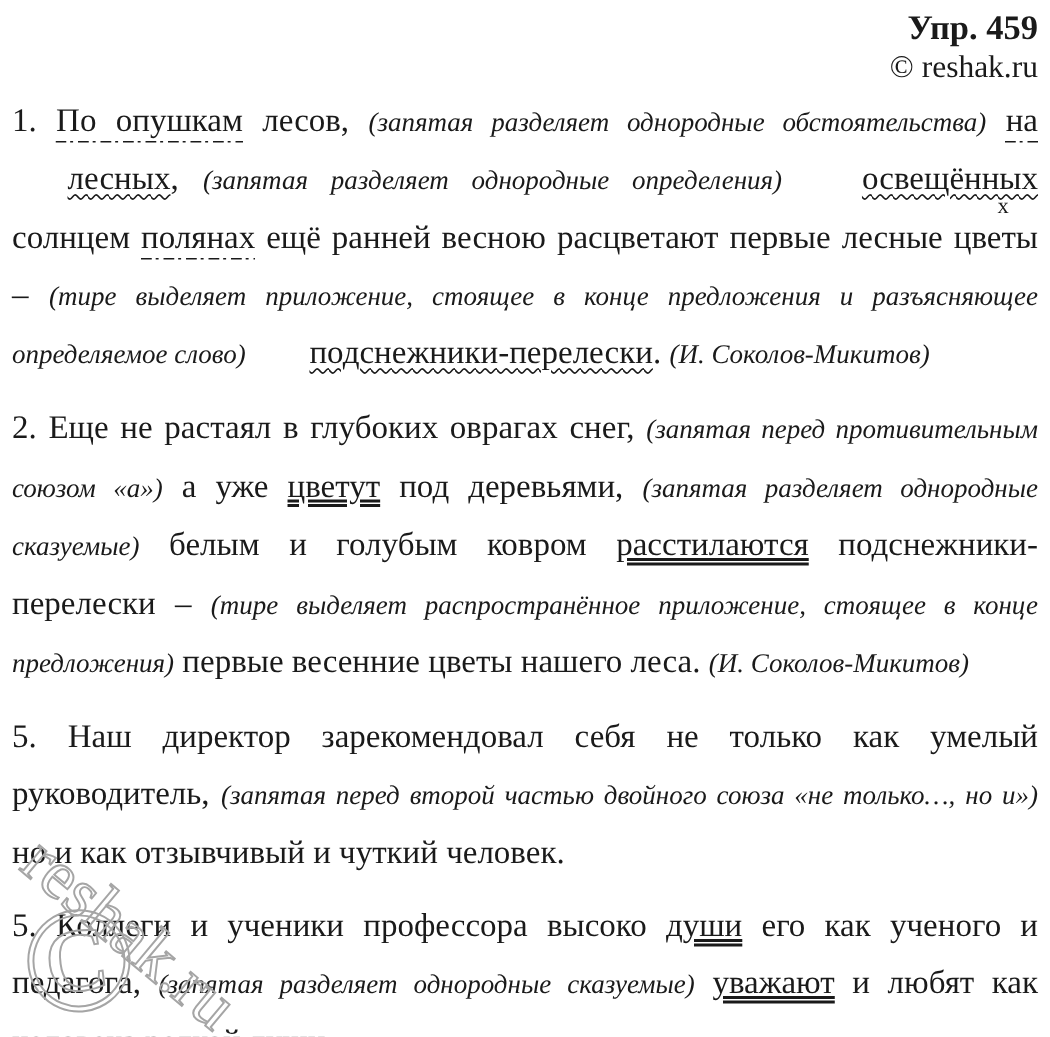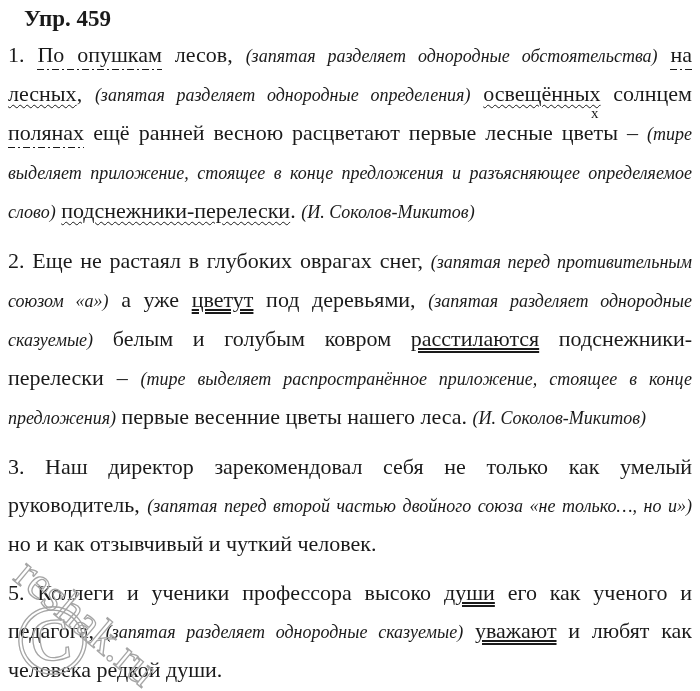--- a/index.html
+++ b/index.html
@@ -5,22 +5,23 @@
   html, body { margin: 0; padding: 0; }
   body {
     width: 700px; height: 691px;
     background: #ffffff;
     color: #1a1a1a;
     font-family: "Liberation Serif", serif;
     overflow: hidden;
     position: relative;
   }
   .header {
-    display: flex; justify-content: space-between; align-items: center;
+    display: flex; justify-content: space-between; align-items: flex-end;
     padding: 6px 8px 0 24px;
+    flex-direction: column;
   }
   .title { font-weight: bold; font-size: 23px; }
   .copyright { font-size: 21px; }
   .content { padding: 4px 8px 0 8px; }
   .para {
     font-size: 22px;
     line-height: 38px;
     text-align: justify;
     margin: 0 0 11px 0;
   }
@@ -35,20 +36,21 @@
     background-size: 15px 1.4px;
     background-position: 0 100%;
     padding-bottom: 3px;
   }
   
   .u-wv {
     text-decoration-line: underline;
     text-decoration-style: wavy;
     text-decoration-thickness: 1px;
     text-underline-offset: 3px;
+    margin-left: 37px;
   }
   
   .u-db {
     text-decoration-line: underline;
     text-decoration-style: double;
     text-underline-offset: 2px;
   }
   .x-host { position: relative; }
   .x-mark {
     position: absolute;
@@ -68,29 +70,30 @@
     font-family: "Liberation Serif", serif;
   }
   .wm-text { font-size: 46px; }
   .wm-c { font-size: 100px; }
 </style>
 </head>
 <body>
 
 <div class="header">
   <div class="title">Упр. 459</div>
+  <div class="copyright">© reshak.ru</div>
 </div>
 
 <div class="content">
 
   <p class="para"><span class="seg">1. </span><span class="seg u-dd">По опушкам</span><span class="seg"> лесов, </span><span class="seg it">(запятая разделяет однородные обстоятельства)</span><span class="seg"> </span><span class="seg u-dd">на</span><span class="seg"> </span><span class="seg u-wv">лесных</span><span class="seg">, </span><span class="seg it">(запятая разделяет однородные определения)</span><span class="seg"> </span><span class="seg u-wv">освещённых</span><span class="seg"> солнцем </span><span class="seg u-dd">полянах</span><span class="seg"> ещё ранней весною расцветают первые лесные </span><span class="seg x-host"><sup class="x-mark">х</sup><span class="seg">цветы</span></span><span class="seg"> – </span><span class="seg it">(тире выделяет приложение, стоящее в конце предложения и разъясняющее определяемое слово)</span><span class="seg"> </span><span class="seg u-wv">подснежники-перелески</span><span class="seg">. </span><span class="seg it">(И. Соколов-Микитов)</span></p>
 
   <p class="para"><span class="seg">2. Еще не растаял в глубоких оврагах снег, </span><span class="seg it">(запятая перед противительным союзом «а»)</span><span class="seg"> а уже </span><span class="seg u-db">цветут</span><span class="seg"> под деревьями, </span><span class="seg it">(запятая разделяет однородные сказуемые)</span><span class="seg"> белым и голубым ковром </span><span class="seg u-db">расстилаются</span><span class="seg"> подснежники-перелески – </span><span class="seg it">(тире выделяет распространённое приложение, стоящее в конце предложения)</span><span class="seg"> первые весенние цветы нашего леса. </span><span class="seg it">(И. Соколов-Микитов)</span></p>
 
-  <p class="para"><span class="seg">3. Наш директор зарекомендовал себя не только как умелый руководитель, </span><span class="seg it">(запятая перед второй частью двойного союза «не только…, но и»)</span><span class="seg"> но и как отзывчивый и чуткий человек.</span></p>
+  <p class="para"><span class="seg">5. Наш директор зарекомендовал себя не только как умелый руководитель, </span><span class="seg it">(запятая перед второй частью двойного союза «не только…, но и»)</span><span class="seg"> но и как отзывчивый и чуткий человек.</span></p>
 
   <p class="para"><span class="seg">5. Коллеги и ученики профессора высоко </span><span class="seg u-db">души</span><span class="seg"> его как ученого и педагога, </span><span class="seg it">(запятая разделяет однородные сказуемые)</span><span class="seg"> </span><span class="seg u-db">уважают</span><span class="seg"> и любят как человека редкой души.</span></p>
 
 </div>
 
 <svg class="watermark" width="245" height="170" viewBox="0 0 245 170" aria-hidden="true">
   <text class="wm-c" x="14" y="152" transform="rotate(-8 55 115)">©</text>
   <text class="wm-text" x="12" y="58" transform="rotate(40 12 58)">reshak.ru</text>
 </svg>
 

